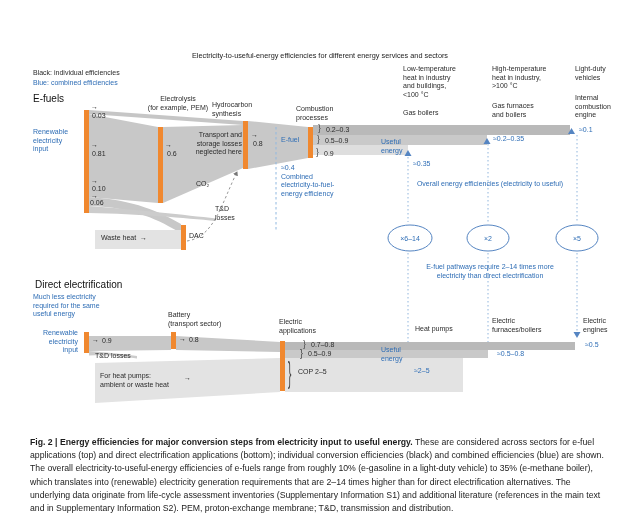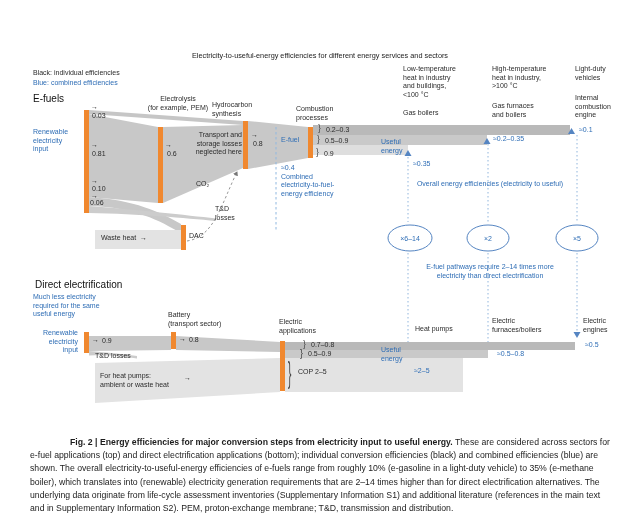--- a/index.html
+++ b/index.html
@@ -14,21 +14,21 @@
   .blue{color:#2e6db5;}
   .ctr{text-align:center;}
   .rgt{text-align:right;}
   .sec{font-size:10px;color:#111;}
   .title{font-size:7.3px;color:#222;}
   .arrow{position:absolute;font-size:7px;color:#222;}
   .brace{position:absolute;font-size:8.5px;color:#444;}
   .brace-tall{font-size:10px;transform:scaleY(2.9);transform-origin:50% 50%;}
   .brace-mid{font-size:9px;transform:scaleY(1.3);transform-origin:50% 50%;}
   .caption{position:absolute;left:30px;top:436px;width:583px;font-size:8.7px;line-height:1.52;color:#1c1c1c;}
-  .caption b{font-weight:bold;margin-left:40px;}
+  .caption b{font-weight:bold;}
 </style>
 </head>
 <body>
 
 <div class="page">
 
 
   <svg class="shapes" width="640" height="430" viewBox="0 0 640 430">
     <defs>
       <marker id="ah" markerWidth="6" markerHeight="6" refX="4" refY="3" orient="auto">

